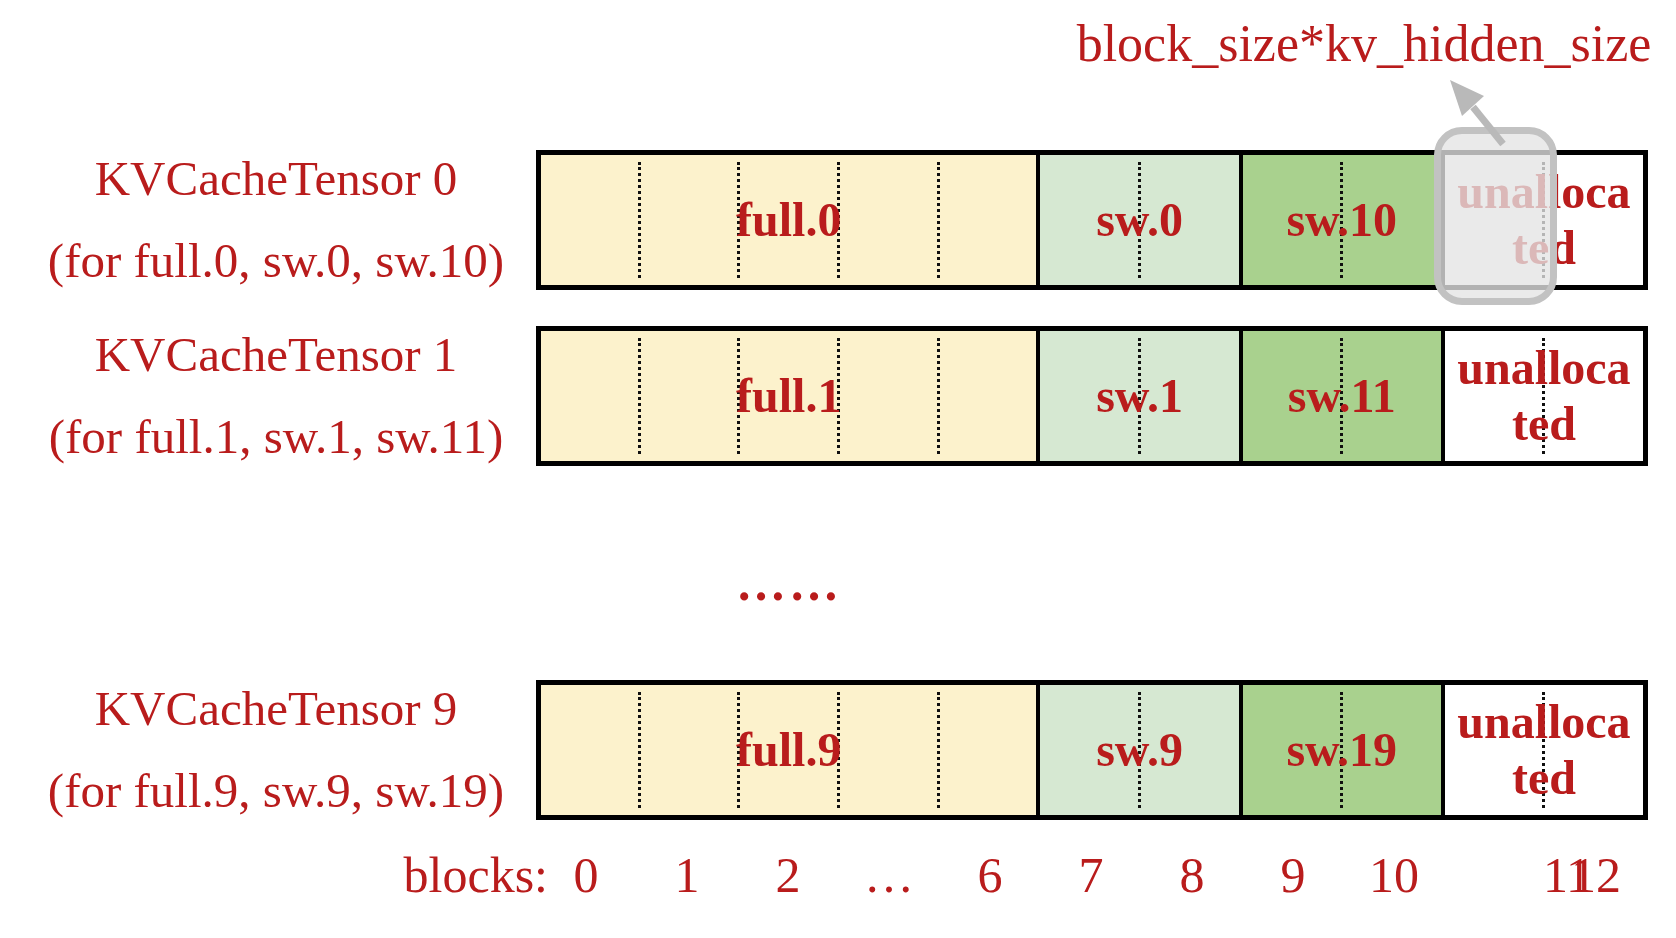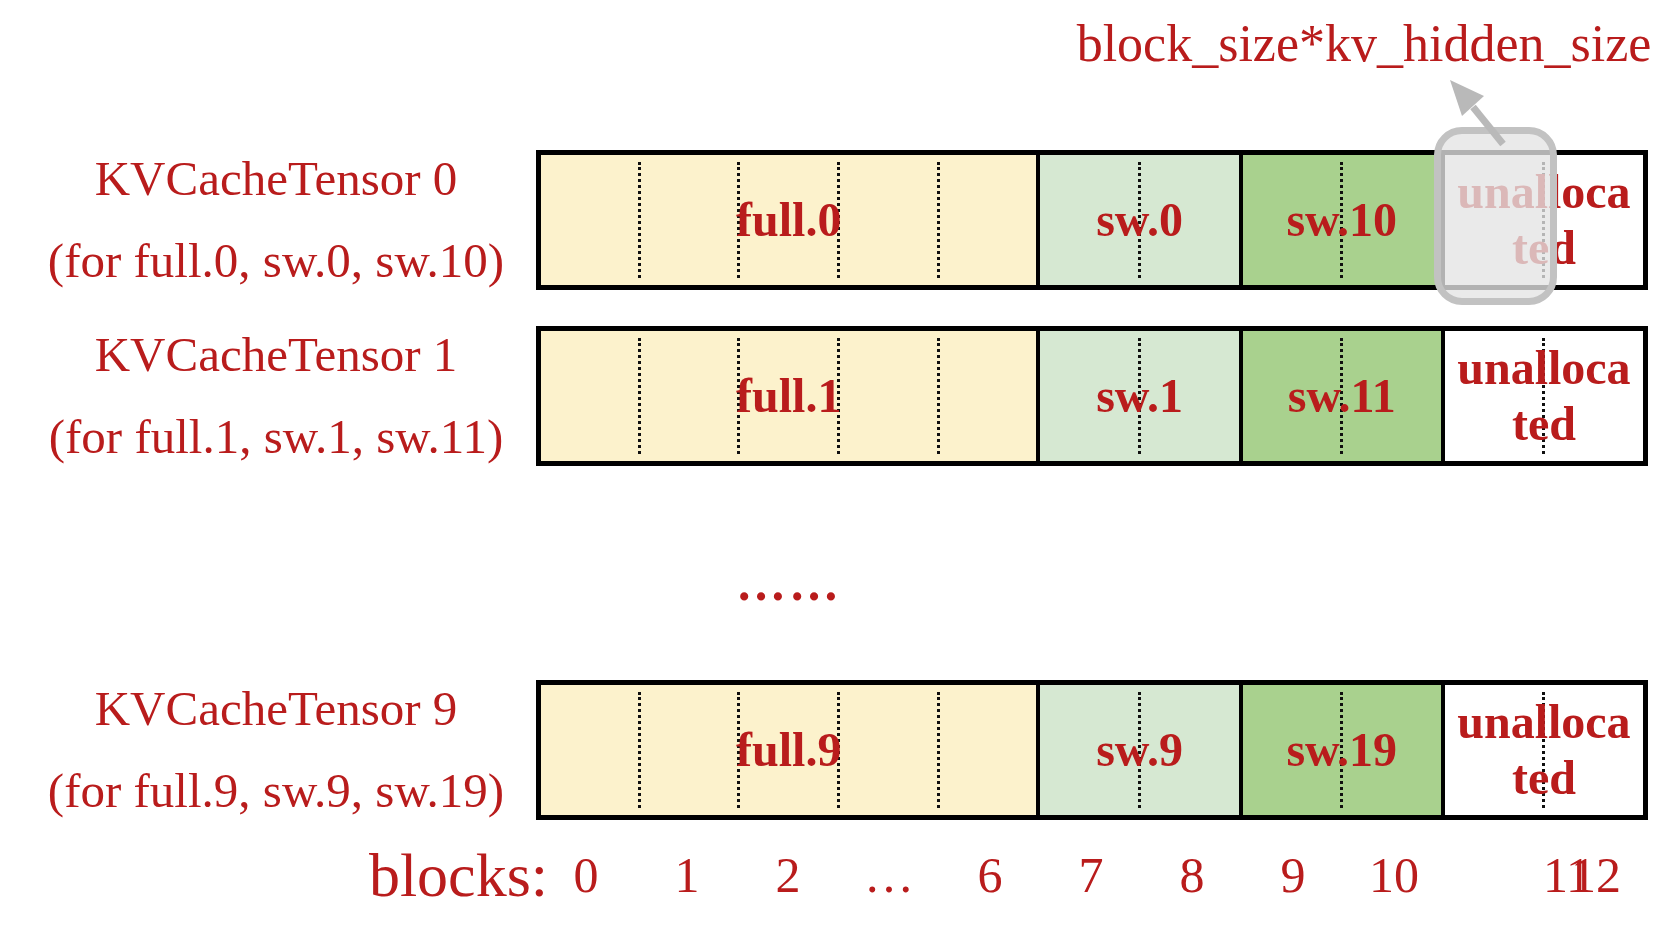--- a/index.html
+++ b/index.html
@@ -42,21 +42,21 @@
     position:absolute; left:1434px; top:127px; width:123px; height:178px;
     border:7px solid #C2C2C2; border-radius:28px;
     background:rgba(228,228,228,0.78); box-sizing:border-box; z-index:5;
   }
   .ellipsis {
     position:absolute; left:687px; top:553px; width:204px; text-align:center;
     font-size:50px; font-weight:bold; letter-spacing:3px; line-height:60px;
   }
   .axis-label {
     position:absolute; left:338px; top:845px; width:210px; text-align:right;
-    font-size:62px; line-height:60px;
+    font-size:50px; line-height:60px;
   }
   .tick {
     position:absolute; top:845px; width:110px; text-align:center;
     font-size:50px; line-height:60px;
   }
 </style>
 </head>
 <body>
 
 <div class="canvas">

